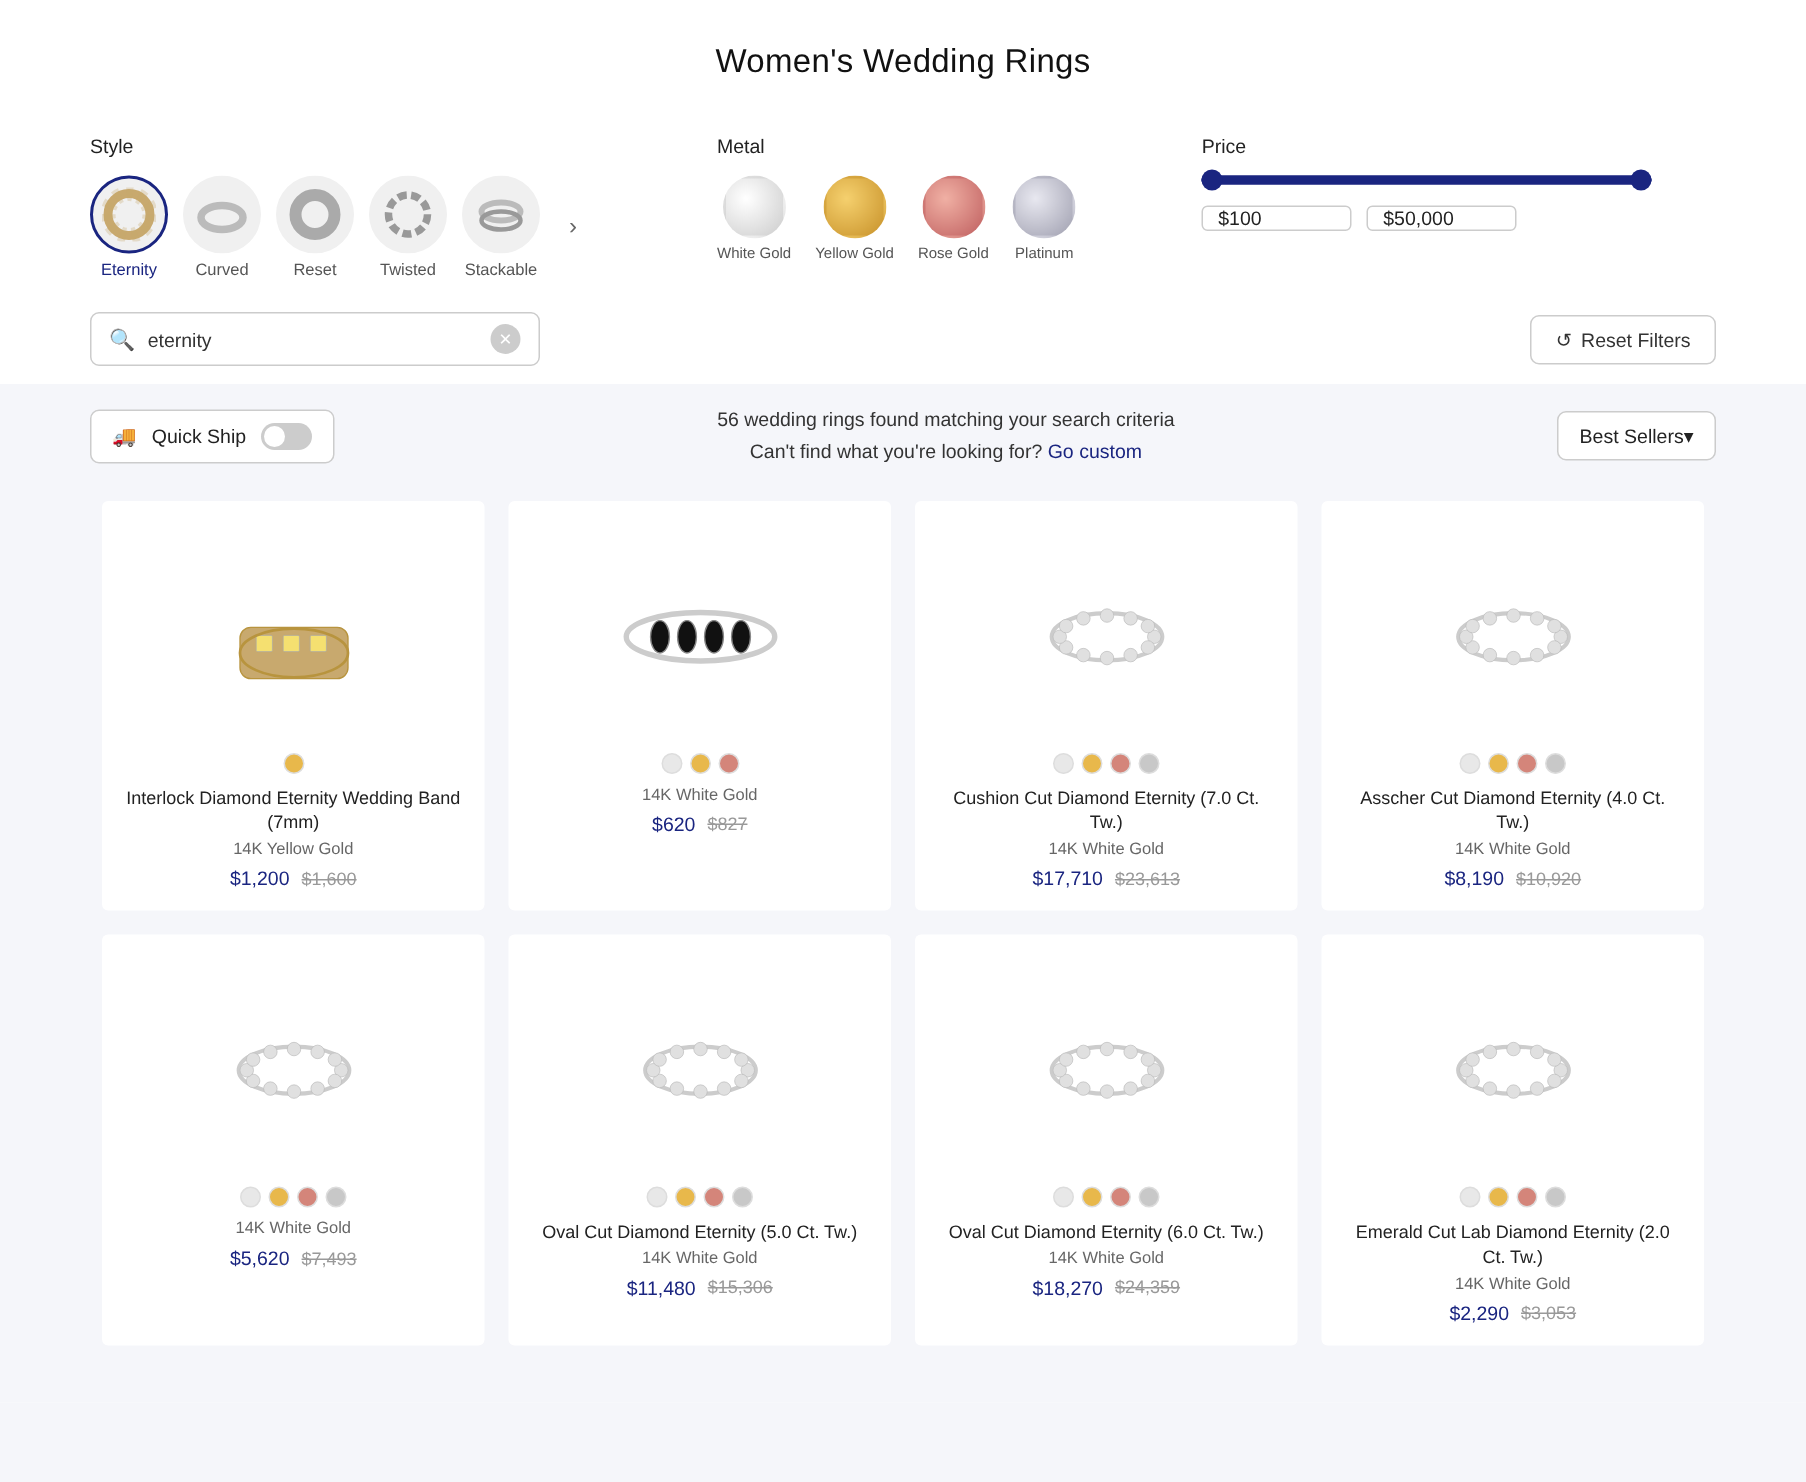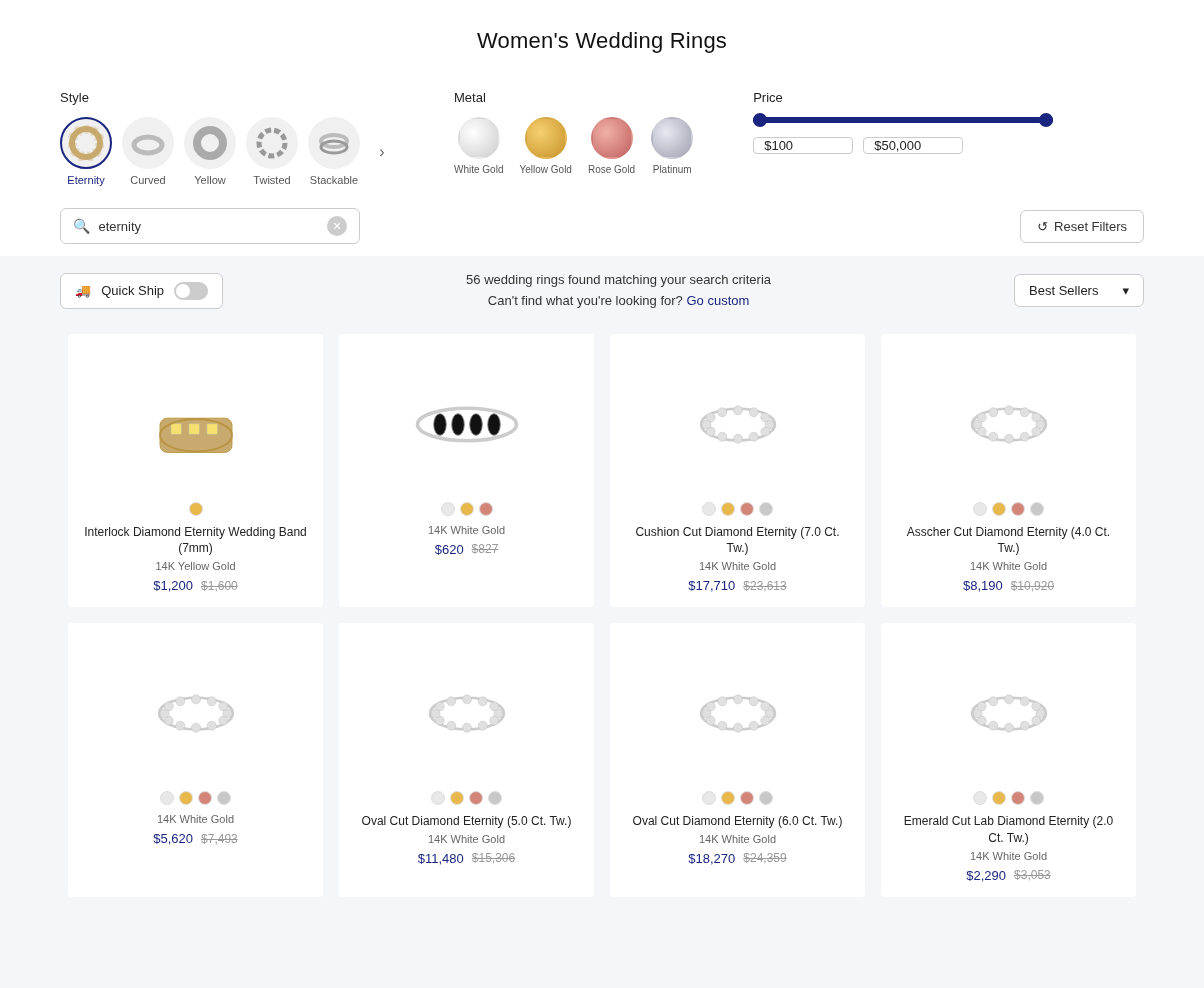--- a/index.html
+++ b/index.html
@@ -1,20 +1,20 @@
 <!DOCTYPE html>
 <html><head>
   <meta charset="utf-8">
   <style>
     * { box-sizing: border-box; margin: 0; padding: 0; }
     body { font-family: -apple-system, BlinkMacSystemFont, 'Segoe UI', sans-serif; background: #f5f6fa; color: #222; }
     .page-wrapper { max-width: 1204px; margin: 0 auto; background: #fff; }
     .header { text-align: center; padding: 28px 0 18px; background: #fff; }
     .header h1 { font-size: 22px; font-weight: 500; letter-spacing: 0.01em; color: #111; }
-    .filters-section { background: #fff; padding: 18px 60px 10px; display: flex; gap: 60px; align-items: flex-start; }
+    .filters-section { background: #fff; padding: 18px 60px 10px; display: flex; gap: 84px; align-items: flex-start; }
     .filter-group label { font-size: 13px; color: #222; font-weight: 500; display: block; margin-bottom: 12px; }
     .style-options { display: flex; align-items: center; gap: 10px; }
     .style-item { display: flex; flex-direction: column; align-items: center; cursor: pointer; }
     .style-item .ring-img { width: 52px; height: 52px; border-radius: 50%; background: #f0f0f0; display: flex; align-items: center; justify-content: center; border: 2px solid transparent; }
     .style-item.active .ring-img { border-color: #1a2580; }
     .style-item .ring-label { font-size: 11px; color: #555; margin-top: 5px; text-align: center; }
     .style-item.active .ring-label { color: #1a2580; }
     .style-chevron { width: 24px; height: 24px; display: flex; align-items: center; justify-content: center; cursor: pointer; color: #666; font-size: 16px; }
     .metal-options { display: flex; gap: 16px; align-items: center; }
     .metal-item { display: flex; flex-direction: column; align-items: center; cursor: pointer; }
@@ -36,21 +36,21 @@
     .reset-btn { display: flex; align-items: center; gap: 6px; border: 1px solid #ccc; border-radius: 6px; padding: 8px 16px; cursor: pointer; background: #fff; font-size: 13px; color: #333; }
     .breadcrumb { padding: 10px 60px 14px; background: #fff; font-size: 13px; color: #555; }
     .breadcrumb a { color: #1a2580; text-decoration: none; }
     .breadcrumb span { margin: 0 6px; color: #999; }
     .results-bar { background: #f5f6fa; padding: 14px 60px; display: flex; justify-content: space-between; align-items: center; }
     .quick-ship { display: flex; align-items: center; gap: 10px; border: 1px solid #ccc; border-radius: 6px; padding: 8px 14px; background: #fff; font-size: 13px; cursor: pointer; }
     .toggle { width: 34px; height: 18px; background: #ccc; border-radius: 9px; position: relative; }
     .toggle-dot { width: 14px; height: 14px; background: #fff; border-radius: 50%; position: absolute; top: 2px; left: 2px; }
     .results-info { text-align: center; font-size: 13px; line-height: 1.6; color: #333; }
     .results-info a { color: #1a2580; text-decoration: none; }
-    .sort-btn { display: flex; align-items: center; gap: 24px; border: 1px solid #ccc; border-radius: 6px; padding: 8px 14px; background: #fff; font-size: 13px; cursor: pointer; }
+    .sort-btn { display: flex; align-items: center; gap: 0; border: 1px solid #ccc; border-radius: 6px; padding: 8px 14px; background: #fff; font-size: 13px; cursor: pointer; }
     .products-grid { display: grid; grid-template-columns: repeat(4, 1fr); gap: 0; background: #f5f6fa; padding: 0 60px 30px; }
     .product-card { background: #fff; margin: 8px; border-radius: 4px; padding: 16px 16px 14px; display: flex; flex-direction: column; align-items: center; }
     .product-img { width: 180px; height: 140px; display: flex; align-items: center; justify-content: center; margin-bottom: 12px; }
     .product-img svg, .product-img img { max-width: 100%; max-height: 100%; }
     .color-swatches { display: flex; gap: 5px; margin-bottom: 8px; }
     .swatch { width: 14px; height: 14px; border-radius: 50%; border: 1px solid #ddd; }
     .product-name { font-size: 12px; text-align: center; color: #222; line-height: 1.4; margin-bottom: 3px; }
     .product-metal { font-size: 11px; color: #666; text-align: center; margin-bottom: 6px; }
     .product-price { display: flex; gap: 8px; align-items: center; font-size: 13px; }
     .price-sale { color: #1a2580; font-weight: 500; }
@@ -89,21 +89,21 @@
           </div>
           <span class="ring-label">Curved</span>
         </div>
 
         <div class="style-item">
           <div class="ring-img">
             <svg width="36" height="36" viewBox="0 0 36 36">
               <circle cx="18" cy="18" r="13" fill="none" stroke="#aaa" stroke-width="8"></circle>
             </svg>
           </div>
-          <span class="ring-label">Yellow</span>
+          <span class="ring-label">Reset</span>
         </div>
 
         <div class="style-item">
           <div class="ring-img">
             <svg width="36" height="36" viewBox="0 0 36 36">
               <circle cx="18" cy="18" r="13" fill="none" stroke="#999" stroke-width="5" stroke-dasharray="6 3"></circle>
             </svg>
           </div>
           <span class="ring-label">Twisted</span>
         </div>

